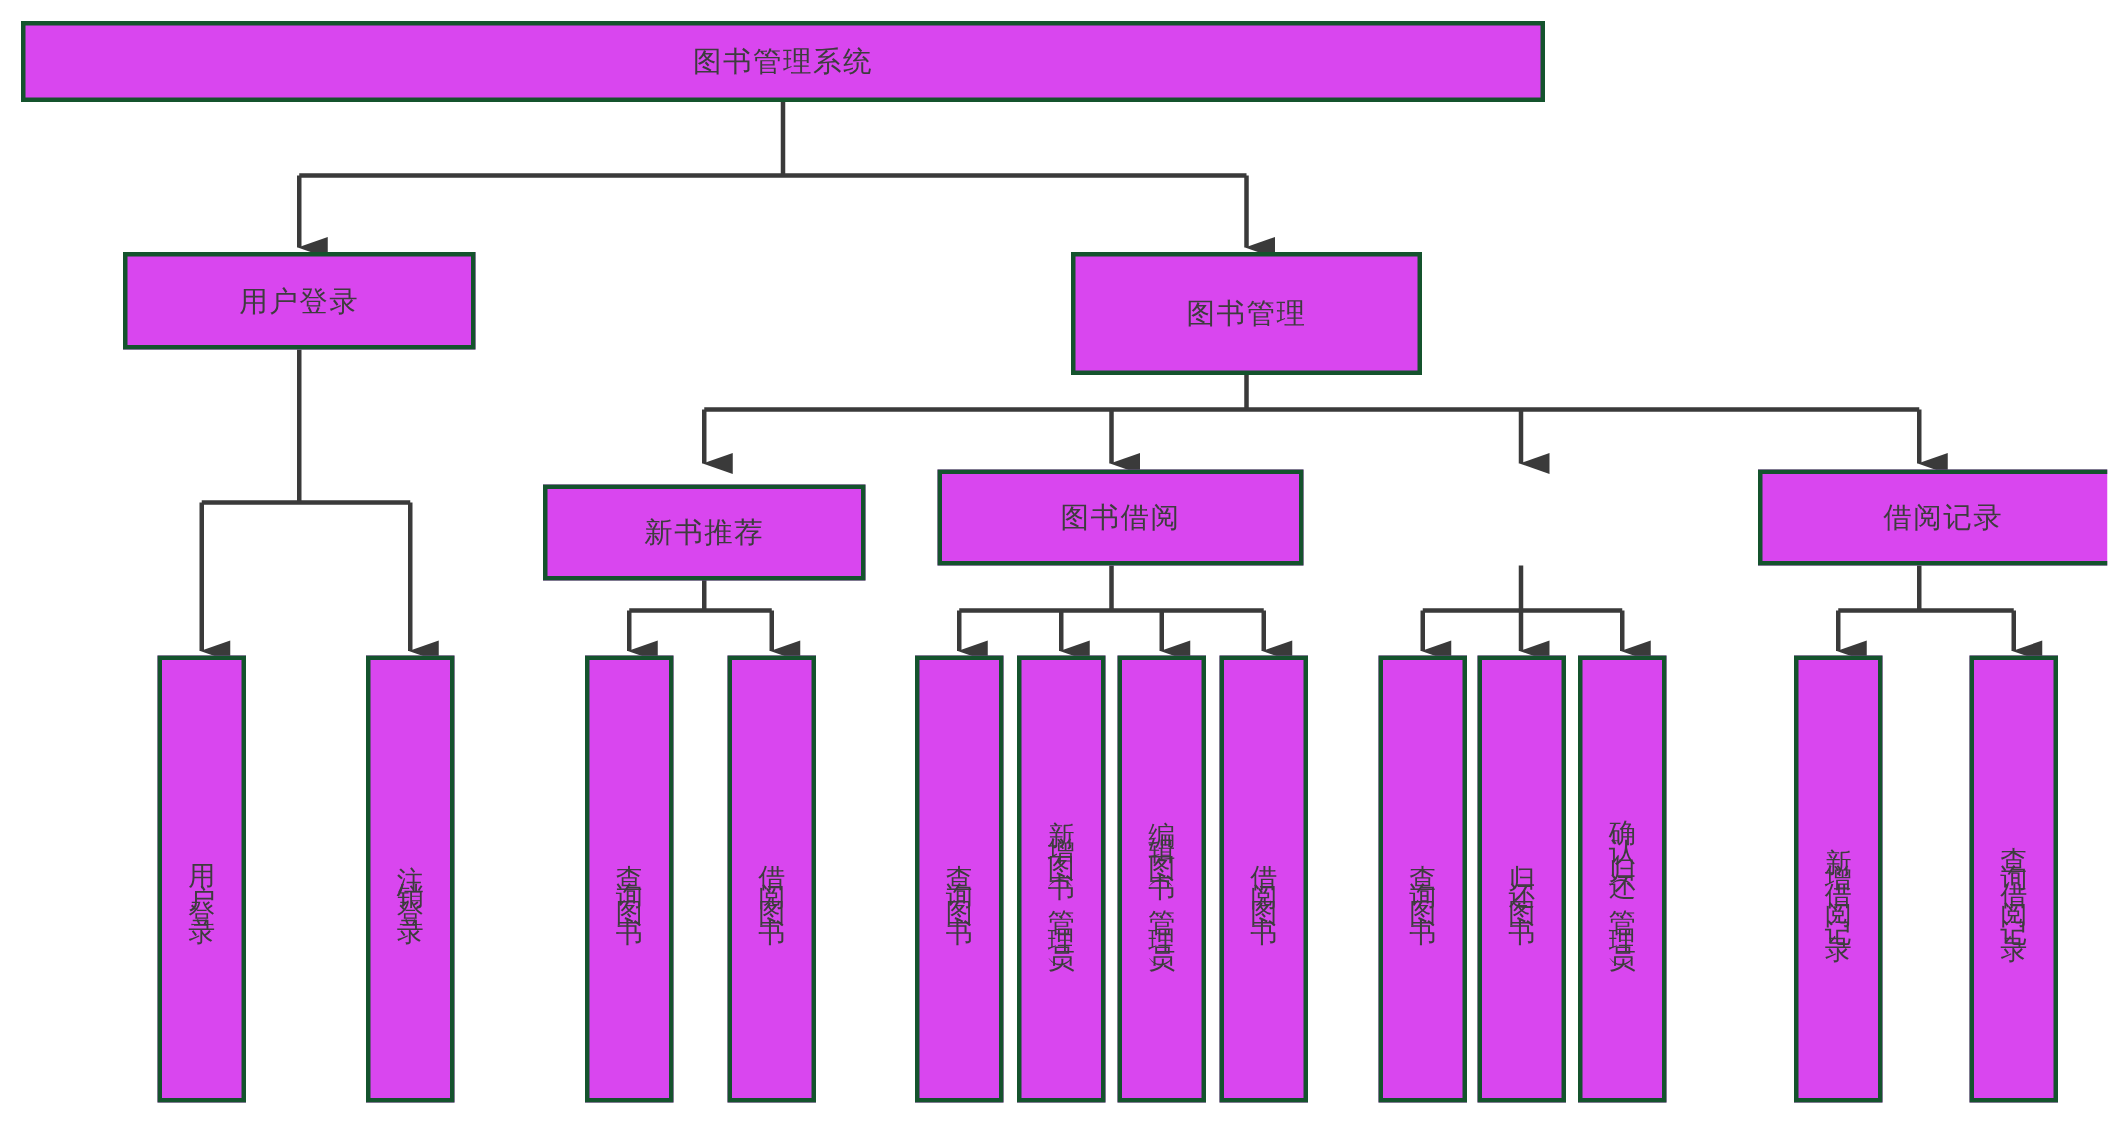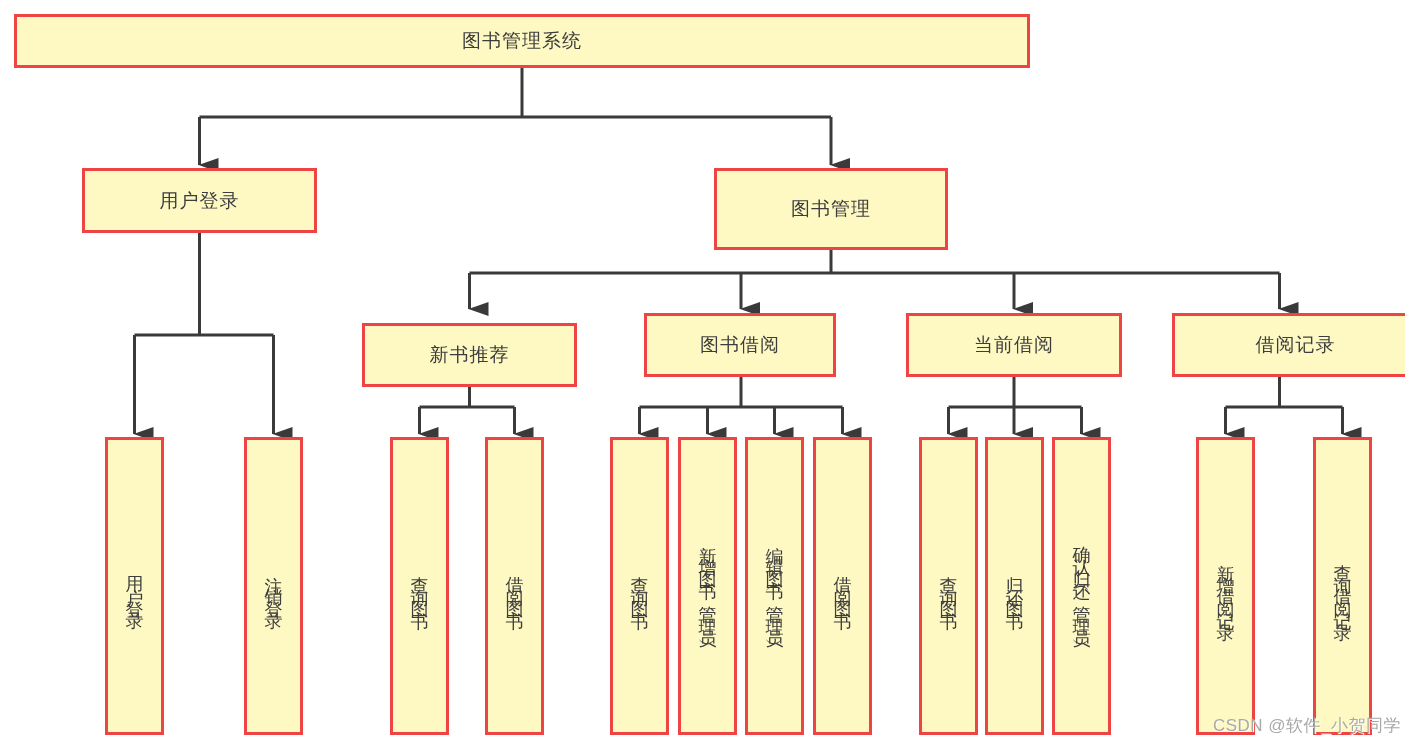--- a/index.html
+++ b/index.html
@@ -13,22 +13,22 @@
   }
   #connectors {
     position: absolute;
     left: 0; top: 0;
     z-index: 0;
   }
   .ln { stroke: #3a3a3a; stroke-width: 3; fill: none; }
   .node {
     position: absolute;
     box-sizing: border-box;
-    background: #fef9c3;
-    border: 3px solid #ef4444;
+    background: #d946ef;
+    border: 3px solid #14532d;
     display: flex;
     align-items: center;
     justify-content: center;
     color: #3d3d3d;
     z-index: 1;
   }
   .hbox { font-size: 19px; letter-spacing: 1px; }
   .vbox .vtext {
     writing-mode: vertical-rl;
     font-size: 18px;
@@ -102,25 +102,22 @@
   <div class="node hbox" style="left:82px; top:168px; width:235px; height:65px;">
     <span>用户登录</span>
   </div>
   <div class="node hbox" style="left:714px; top:168px; width:234px; height:82px;">
     <span>图书管理</span>
   </div>
 
   <div class="node hbox" style="left:362px; top:313px; width:215px; height:64px;margin-top:10px;">
     <span>新书推荐</span>
   </div>
-  <div class="node hbox" style="left:644px; top:313px; width:192px; height:64px;">
+  <div class="node hbox" style="left:625px; top:313px; width:244px; height:64px;">
     <span>图书借阅</span>
-  </div>
-  <div class="node hbox" style="left:906px; top:313px; width:216px; height:64px;">
-    <span>当前借阅</span>
   </div>
   <div class="node hbox" style="left:1172px; top:313px; width:247px; height:64px;">
     <span>借阅记录</span>
   </div>
 
   <div class="node vbox" style="left:105px; top:437px; width:59px; height:298px;">
     <span class="vtext">用户登录</span>
   </div>
   <div class="node vbox" style="left:244px; top:437px; width:59px; height:298px;">
     <span class="vtext">注销登录</span>
@@ -156,15 +153,14 @@
     <span class="vtext">确认归还（管理员）</span>
   </div>
 
   <div class="node vbox" style="left:1196px; top:437px; width:59px; height:298px;">
     <span class="vtext">新增借阅记录</span>
   </div>
   <div class="node vbox" style="left:1313px; top:437px; width:59px; height:298px;">
     <span class="vtext">查询借阅记录</span>
   </div>
 
-  <div class="watermark">CSDN @软件_小贺同学</div>
 
 </div>
 
 </body></html>

